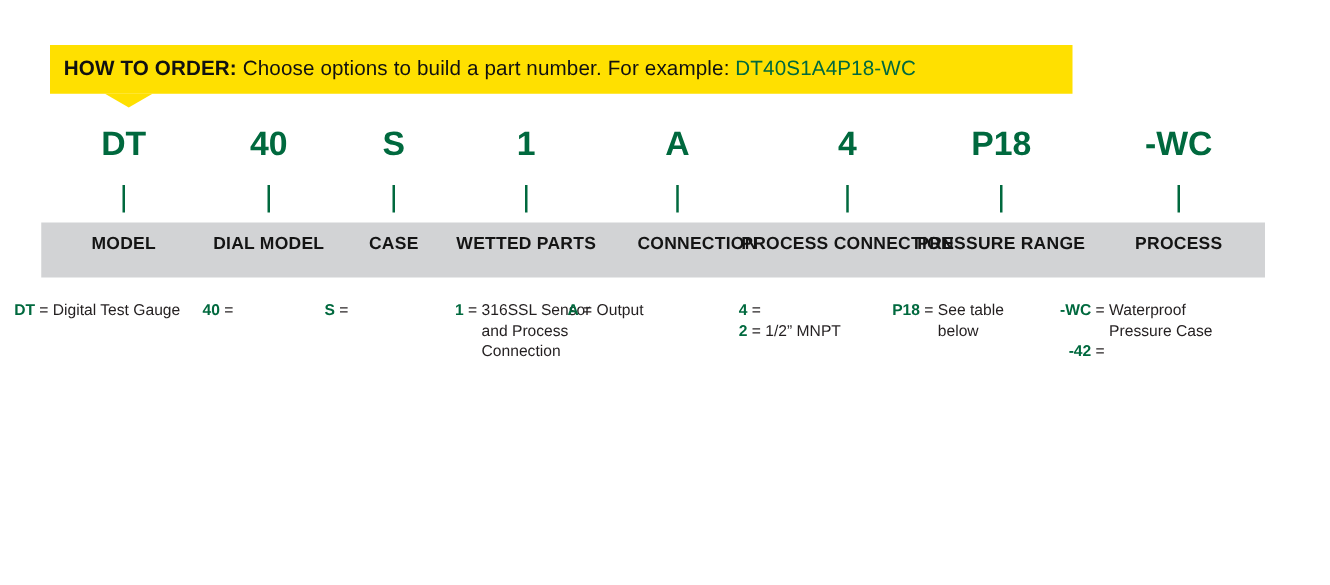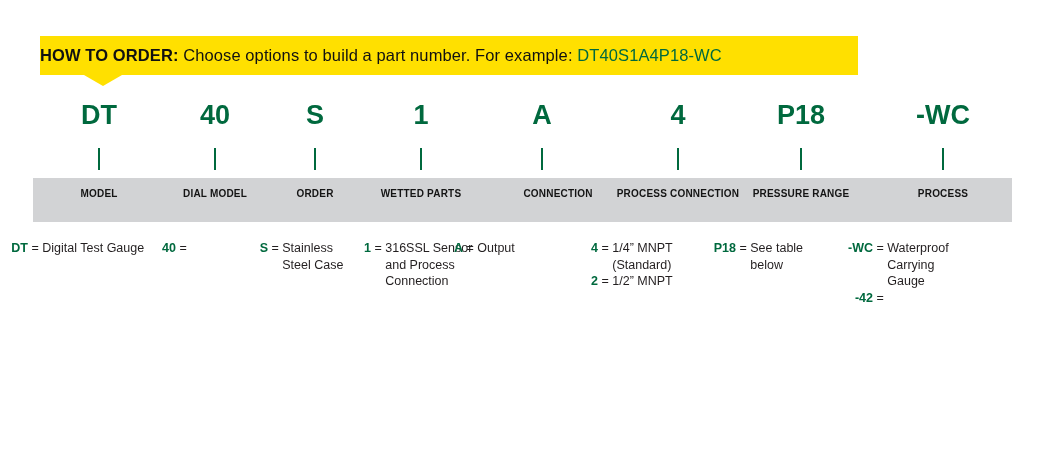--- a/index.html
+++ b/index.html
@@ -24,21 +24,21 @@
   .banner {
     position: absolute;
     left: 40px;
     top: 36px;
     width: 818px;
     height: 39px;
     background: #ffe000;
     display: flex;
     align-items: center;
     box-sizing: border-box;
-    padding-left: 0;
+    padding-left: 11px;
     white-space: nowrap;
   }
   .banner-text {
     font-size: 16.5px;
     line-height: 1;
     letter-spacing: 0.1px;
   }
   .banner-lead {
     font-weight: bold;
     color: #111111;
@@ -107,21 +107,21 @@
     height: 44px;
     background: #d2d3d5;
   }
   .hdr {
     position: absolute;
     top: 8px;
     transform: translateX(-50%);
     text-align: center;
     color: #141414;
     font-weight: bold;
-    font-size: 10px;
+    font-size: 14px;
     line-height: 16px;
     letter-spacing: 0.2px;
   }
 
   
   .descs {
     position: absolute;
     left: 33px;
     top: 240px;
     width: 979px;
@@ -185,21 +185,21 @@
       <div class="tick" style="left: 388px;"></div>
       <div class="tick" style="left: 509px;"></div>
       <div class="tick" style="left: 645px;"></div>
       <div class="tick" style="left: 768px;"></div>
       <div class="tick" style="left: 910px;"></div>
     </div>
 
   <div class="headerband">
       <div class="hdr" style="left: 66px;">MODEL</div>
       <div class="hdr" style="left: 182px;">DIAL MODEL</div>
-      <div class="hdr" style="left: 282px;">ORDER</div>
+      <div class="hdr" style="left: 282px;">CASE</div>
       <div class="hdr" style="left: 388px;">WETTED PARTS</div>
       <div class="hdr" style="left: 525px;">CONNECTION</div>
       <div class="hdr" style="left: 768px;">PRESSURE RANGE</div>
       <div class="hdr" style="left: 645px;">PROCESS CONNECTION</div>
       <div class="hdr" style="left: 910px;">PROCESS</div>
     </div>
 
   <div class="descs">
       <div class="desccol" style="left: -27px; width: 150px;">
         <div class="optline">
@@ -211,61 +211,59 @@
       <div class="desccol" style="left: 123px; width: 110px;">
         <div class="optline">
           <span class="opt-code" style="width: 20px;">40</span>
           <span class="opt-eq"> = </span>
         </div>
       </div>
       <div class="desccol" style="left: 225px; width: 100px;">
         <div class="optline">
           <span class="opt-code" style="width: 10px;">S</span>
           <span class="opt-eq"> = </span>
-          <span class="opt-desc">Stainless Steel Case</span>
         </div>
       </div>
       <div class="desccol" style="left: 329px; width: 115px;">
         <div class="optline">
           <span class="opt-code" style="width: 9px;">1</span>
           <span class="opt-eq"> = </span>
           <span class="opt-desc">316SSL Sensor and Process Connection</span>
         </div>
       </div>
       <div class="desccol" style="left: 419px; width: 120px;">
         <div class="optline">
           <span class="opt-code" style="width: 11px;">A</span>
           <span class="opt-eq"> = </span>
           <span class="opt-desc">Output</span>
         </div>
       </div>
       <div class="desccol" style="left: 555px; width: 135px;">
         <div class="optline">
           <span class="opt-code" style="width: 10px;">4</span>
           <span class="opt-eq"> = </span>
-          <span class="opt-desc">1/4” MNPT (Standard)</span>
         </div>
         <div class="optline">
           <span class="opt-code" style="width: 10px;">2</span>
           <span class="opt-eq"> = </span>
           <span class="opt-desc">1/2” MNPT</span>
         </div>
       </div>
       <div class="desccol" style="left: 677px; width: 125px;">
         <div class="optline">
           <span class="opt-code" style="width: 26px;">P18</span>
           <span class="opt-eq"> = </span>
           <span class="opt-desc">See table below</span>
         </div>
       </div>
       <div class="desccol" style="left: 810px; width: 130px;">
         <div class="optline">
           <span class="opt-code" style="width: 30px;">-WC</span>
           <span class="opt-eq"> = </span>
-          <span class="opt-desc">Waterproof Carrying Gauge</span>
+          <span class="opt-desc">Waterproof Pressure Case</span>
         </div>
         <div class="optline">
           <span class="opt-code" style="width: 30px;">-42</span>
           <span class="opt-eq"> = </span>
         </div>
       </div>
     </div>
 
 </div>
 

